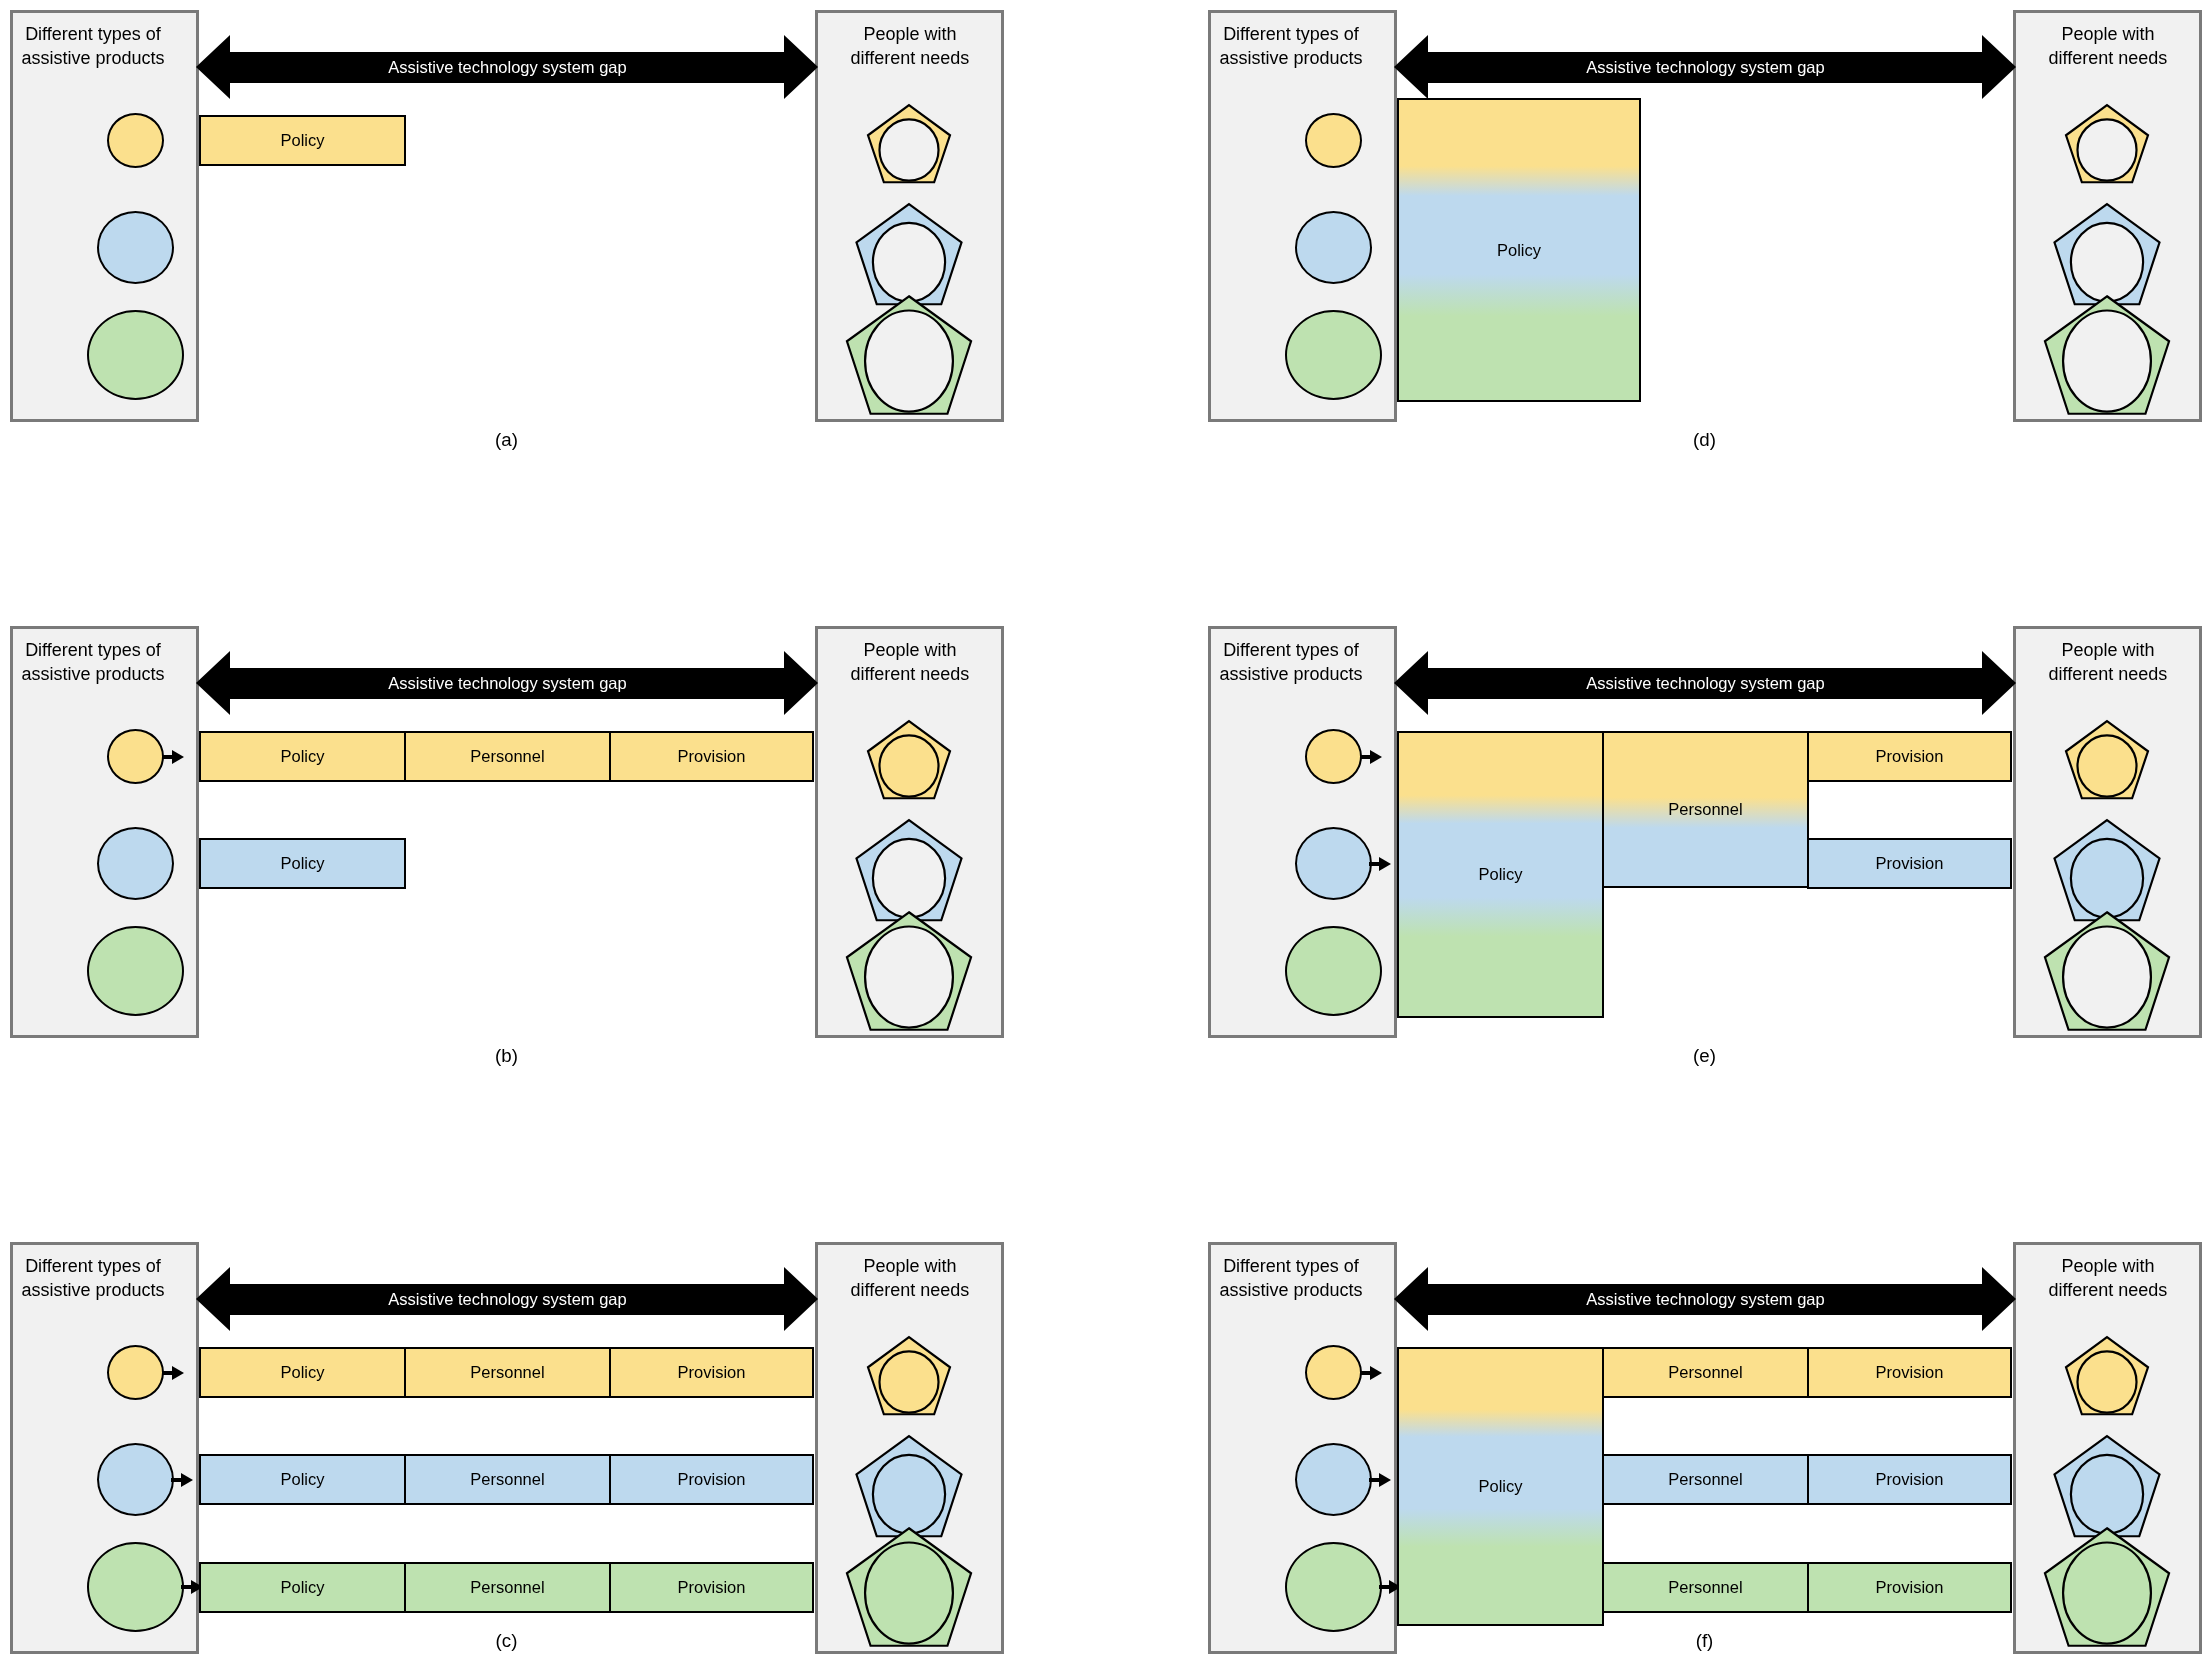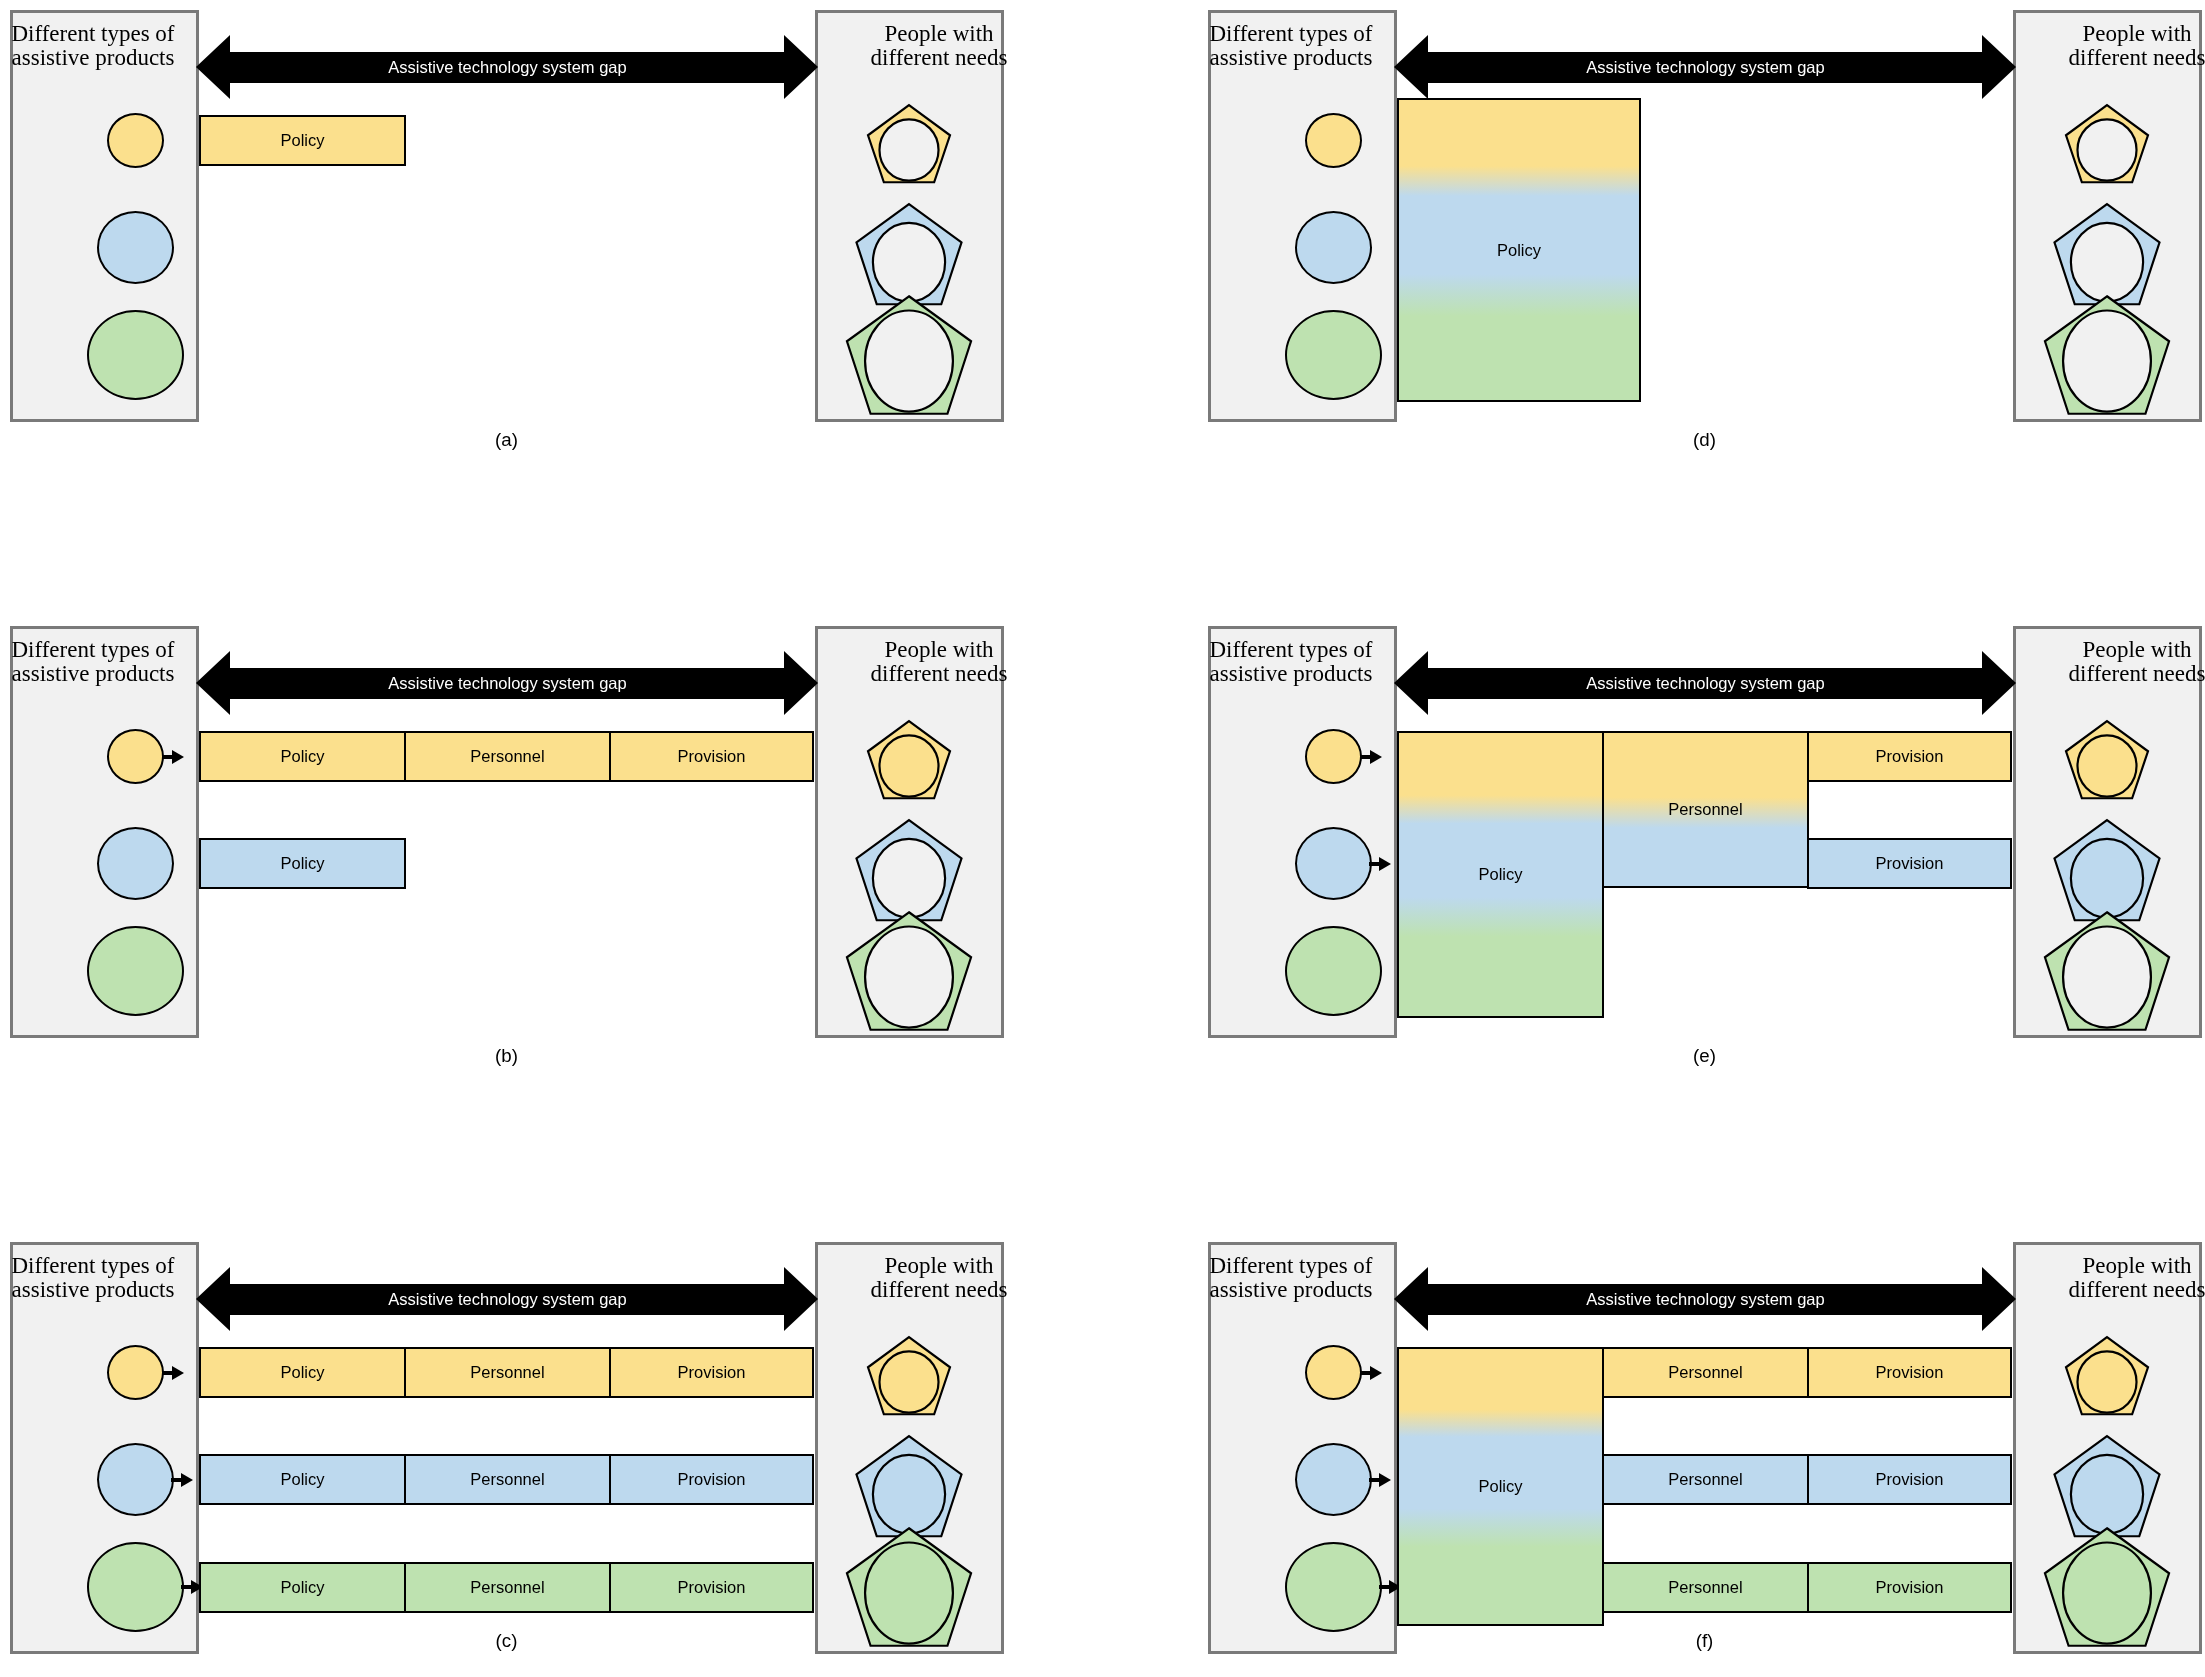--- a/index.html
+++ b/index.html
@@ -8,22 +8,22 @@
 
   .panel{position:absolute;width:994px;height:446px;}
   .cl{left:10px;} .cr{left:1208px;}
   .r1{top:10px;} .r2{top:626px;} .r3{top:1242px;}
 
   
   .box{position:absolute;top:0;width:189px;height:412px;background:#F1F1F1;
        border:3.3px solid #7A7A7A;box-sizing:border-box;}
   .bl{left:0;} .br{left:805px;}
   .btitle{position:absolute;top:12px;width:166px;text-align:center;
-          font-size:23px;line-height:24px;font-family:Liberation Serif, serif;}
-  .btl{left:0;} .btr{left:846px;}
+          font-size:18px;line-height:24px;}
+  .btl{left:0;} .btr{left:817px;}
   .btitle span{display:block;}
 
   
   .ga-shaft{position:absolute;left:219px;top:42px;width:557px;height:31px;background:#000;}
   .ga-head{position:absolute;width:0;height:0;top:25px;
            border-top:32px solid transparent;border-bottom:32px solid transparent;}
   .gal{left:186px;border-right:34px solid #000;}
   .gar{left:774px;border-left:34px solid #000;}
   .ga-label{position:absolute;left:220px;top:48px;width:555px;text-align:center;
             color:#fff;font-size:16.5px;}

